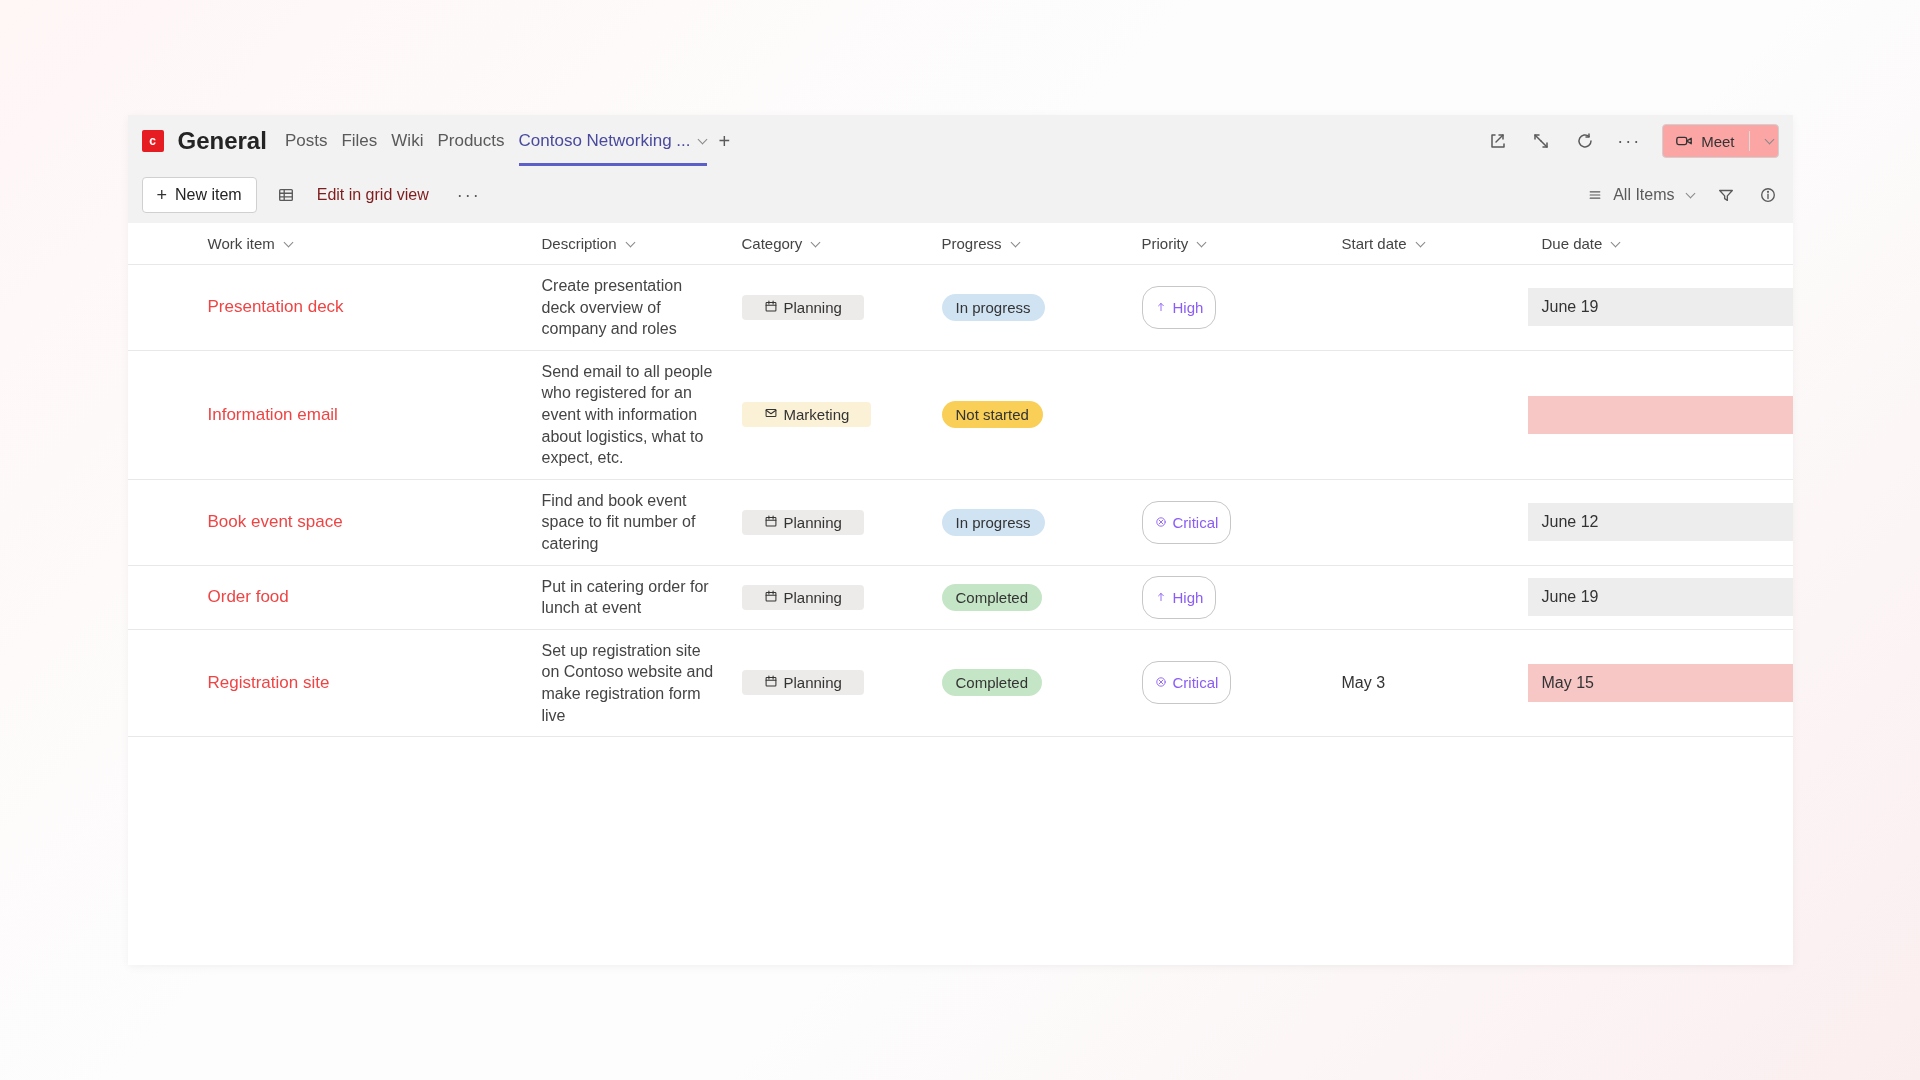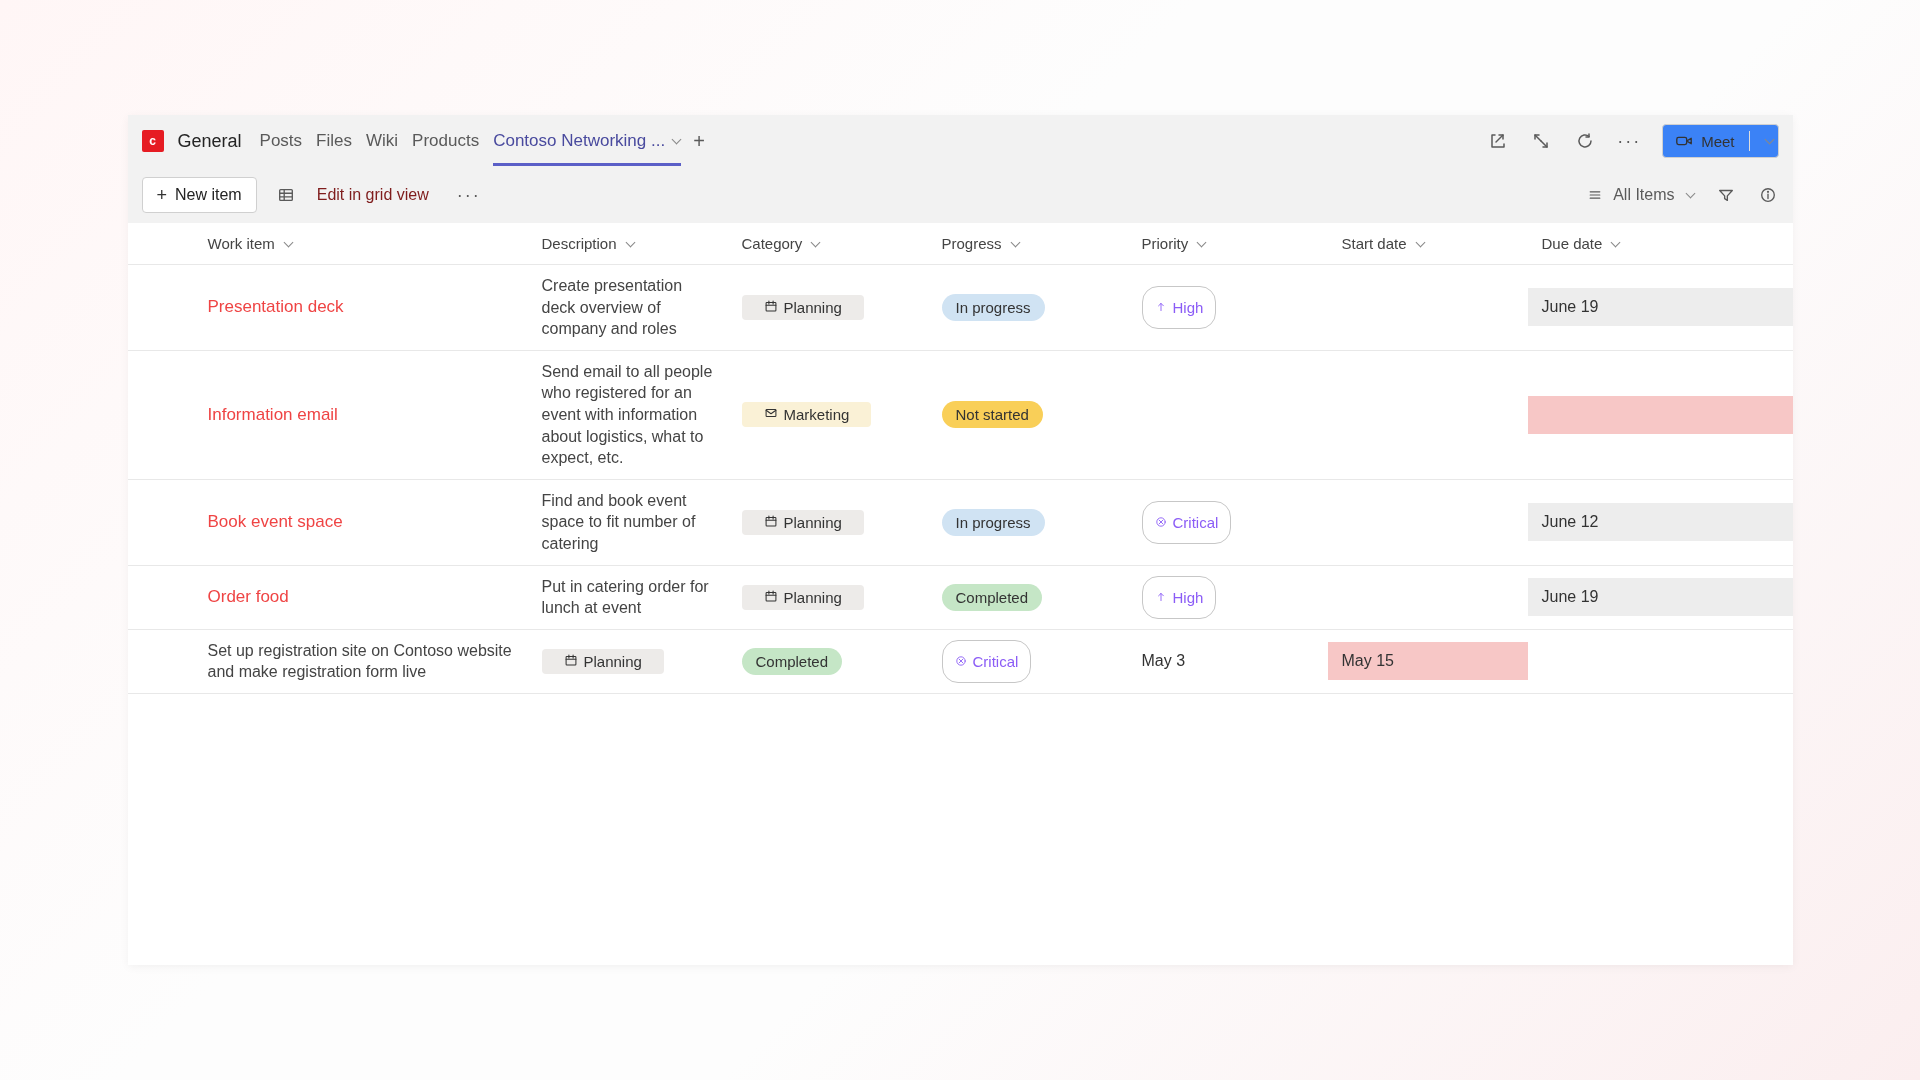--- a/index.html
+++ b/index.html
@@ -34,22 +34,22 @@
   .app-badge {
     width: 22px; height: 22px;
     background: #e61c23;
     color: #fff;
     border-radius: 2px;
     display: flex; align-items: center; justify-content: center;
     font-size: 12px; font-weight: 600;
     margin-right: 6px;
   }
   .title {
-    font-weight: 400;
-    font-size: 18px;
+    font-weight: 700;
+    font-size: 24px;
     color: #242424;
     margin-right: 10px;
   }
   .tabs {
     display: flex;
     align-items: center;
     gap: 14px;
   }
   .tab {
     font-size: 17px;
@@ -71,21 +71,21 @@
   .chev-down-s::before {
     content: ""; position: absolute; left: 2px; top: -2px;
     width: 6px; height: 6px; border-right: 1.5px solid #888; border-bottom: 1.5px solid #888;
     transform: rotate(45deg);
   }
   .spacer { flex: 1; }
   .header-icons { display: flex; align-items: center; gap: 22px; color: #5a5a5a; }
   .hicon { width: 22px; height: 22px; display: flex; align-items: center; justify-content: center; cursor: pointer; }
   .meet-btn {
     display: flex; align-items: center; gap: 8px;
-    border: 1px solid #d0d0d0; background: #3b82f6; border-radius: 4px;
+    border: 1px solid #d0d0d0; background: #fca5a5; border-radius: 4px;
     padding: 6px 4px 6px 12px; cursor: pointer; color: #333; font-size: 15px;
   }
   .meet-btn .sep { width: 1px; height: 20px; background: #ddd; margin: 0 6px; }
   .meet-caret { padding-right: 8px; }
   
   .toolbar {
     display: flex; align-items: center; height: 56px; padding: 0 14px; gap: 10px;
     background: #f2f2f2;
   }
   .btn-new {
@@ -329,20 +329,21 @@
           <div class="td"><span class="prio"><span><svg viewBox="0 0 20 20" width="12" height="12">
                   <path d="M10 16V4"></path>
                   <path d="M6 8l4-4 4 4"></path>
                 </svg></span>High</span></div>
           <div class="td startcell"></div>
           <div class="td duecell ">
             <span>June 19</span>
           </div>
         </div>
         <div class="row">
+          <div class="td"><span class="workitem">Registration site</span></div>
           <div class="td desc">Set up registration site on Contoso website and make registration form live</div>
           <div class="td"><span class="tag default"><span><svg viewBox="0 0 20 20" width="14" height="14">
                   <rect x="3" y="5" width="14" height="12" rx="1"></rect>
                   <path d="M3 9h14M7 3v4M13 3v4"></path>
                 </svg></span>Planning</span></div>
           <div class="td"><span class="pill completed">Completed</span></div>
           <div class="td"><span class="prio"><span><svg viewBox="0 0 20 20" width="12" height="12">
                   <circle cx="10" cy="10" r="7"></circle>
                   <path d="M7 7l6 6M13 7l-6 6"></path>
                 </svg></span>Critical</span></div>

